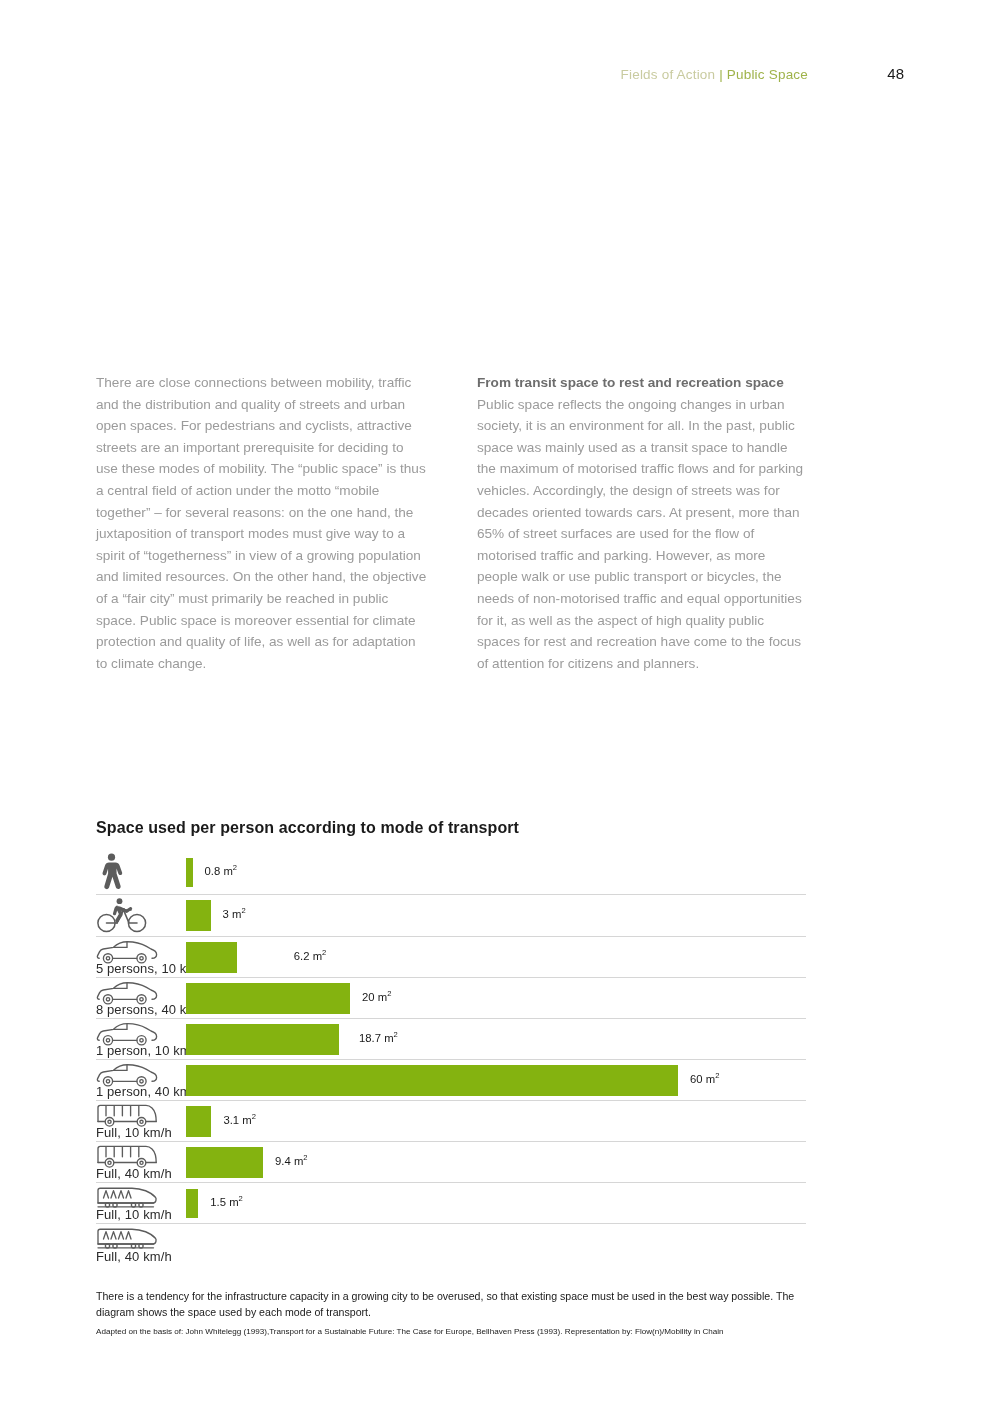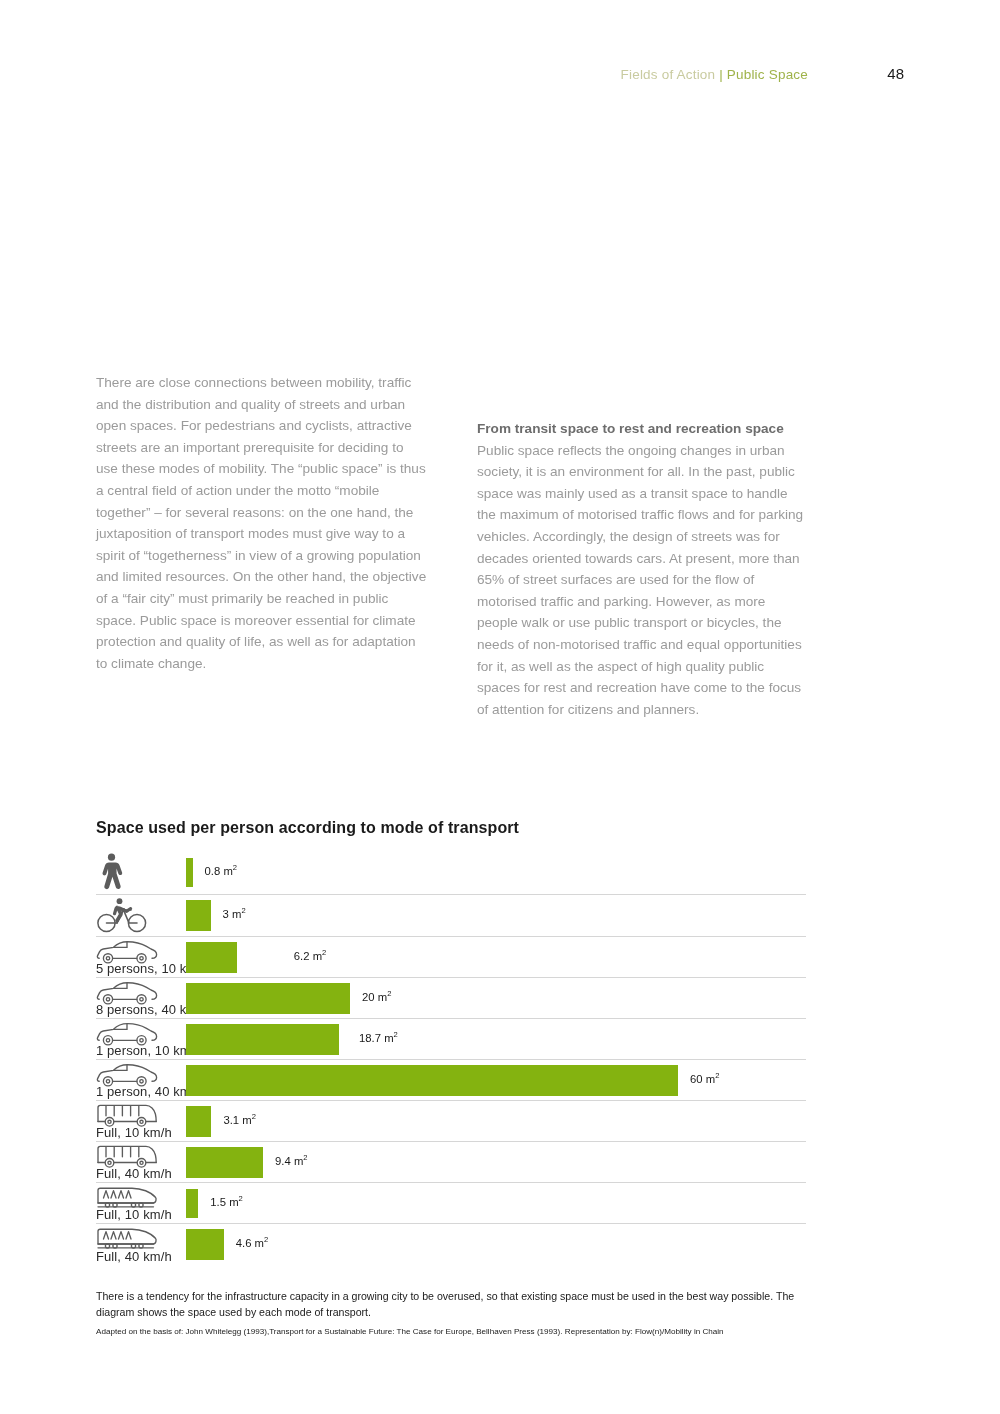--- a/index.html
+++ b/index.html
@@ -46,21 +46,21 @@
     width: 712px;
     display: flex;
     gap: 16px;
   }
   .col {
     width: 339px;
     font-size: 13.6px;
     line-height: 21.6px;
     color: #9b9b9b;
   }
-  .col + .col { margin-left: 34px; margin-top: 46px; }
+  .col + .col { margin-left: 34px; }
   .col h2 {
     margin: 0;
     font-size: 13.6px;
     line-height: 21.6px;
     font-weight: bold;
     color: #6d6d6d;
   }
   .col p { margin: 0; }
 
   
@@ -340,21 +340,17 @@
       <path d="M7.5 14.0 L10.0 6.6 L12.5 14.0"></path>
       <path d="M15.0 14.0 L17.5 6.6 L20.0 14.0"></path>
       <path d="M22.5 14.0 L25.0 6.6 L27.5 14.0"></path>
       <path d="M30.0 14.0 L32.5 6.6 L35.0 14.0"></path>
     </g>
     <circle cx="11.5" cy="21.0" r="2.1"></circle>
     <circle cx="19.0" cy="21.0" r="2.1"></circle>
     <circle cx="37.5" cy="21.0" r="2.1"></circle>
     <circle cx="45.0" cy="21.0" r="2.1"></circle>
   </svg></span><div class="icon-sub">Full, 40 km/h</div></div>
-      <div class="row-bararea">
-        <div class="bar" style="width: 37.72px; background: rgb(132, 179, 16);"></div>
-        <div class="bar-label" style="left: 49.72px;">4.6 m<sup>2</sup></div>
-      </div>
     </div>
   </div>
 
 <div class="fig-note">There is a tendency for the infrastructure capacity in a growing city to be overused, so that existing space must be used in the best way possible. The diagram shows the space used by each mode of transport.</div>
 <div class="fig-source">Adapted on the basis of: John Whitelegg (1993),Transport for a Sustainable Future: The Case for Europe, Bellhaven Press (1993). Representation by: Flow(n)/Mobility in Chain</div>
 
 </body></html>

